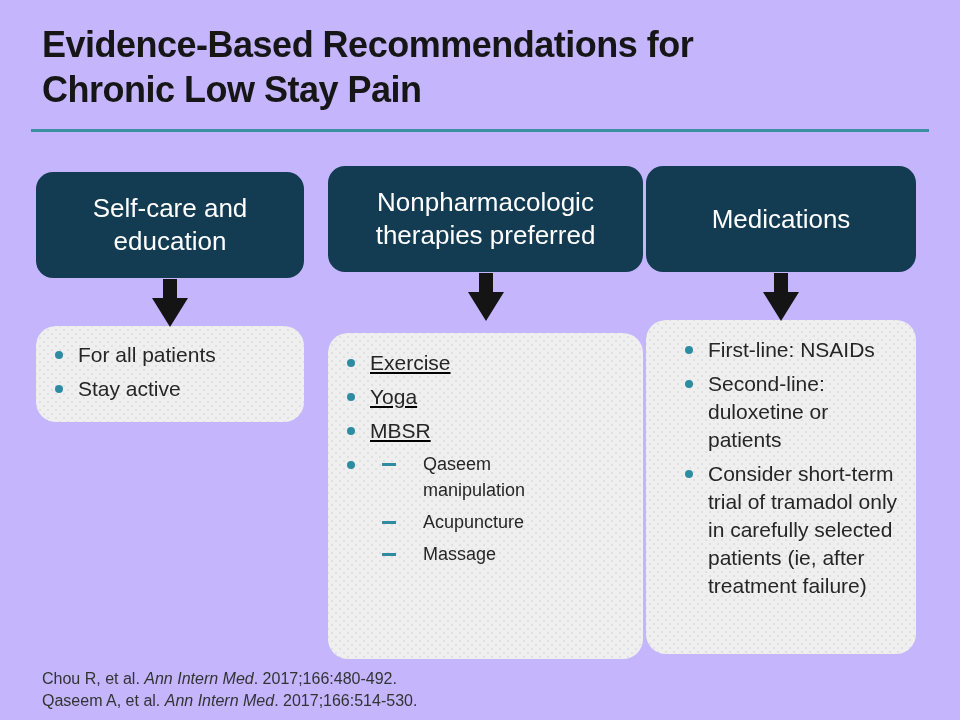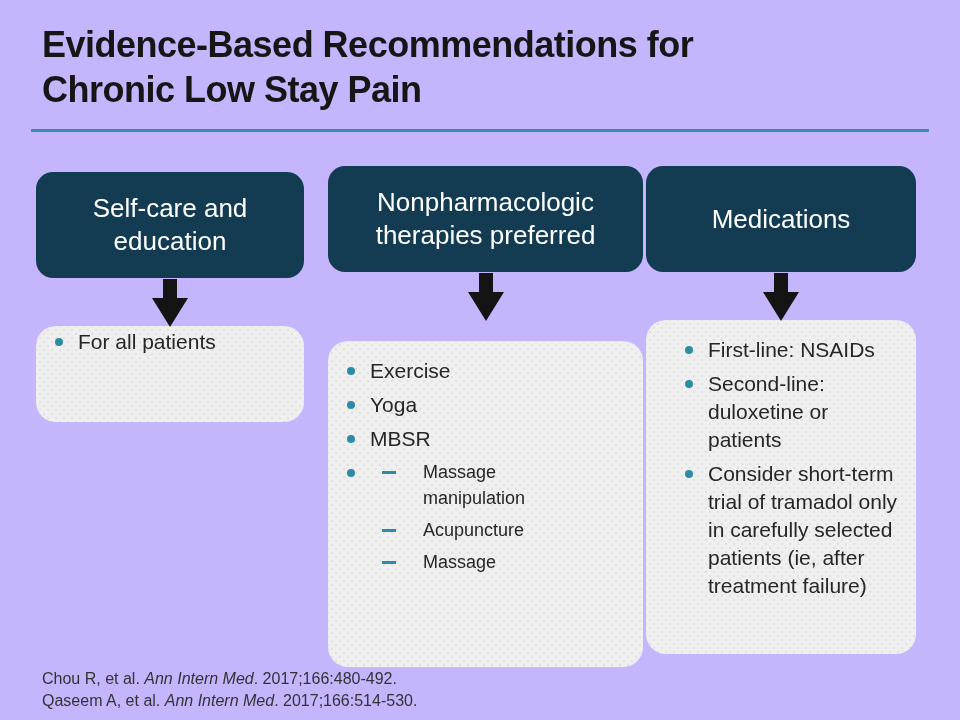--- a/index.html
+++ b/index.html
@@ -59,22 +59,22 @@
     border-radius: 20px;
     background-color: #EFEFEF;
     background-image:
       radial-gradient(#E0E0E0 1px, rgba(0,0,0,0) 1px),
       radial-gradient(#E0E0E0 1px, rgba(0,0,0,0) 1px);
     background-size: 8px 8px;
     background-position: 0 0, 4px 4px;
     padding: 16px 10px 8px 16px;
     margin-top: -1px;
   }
-  .col1 .content-box { height: 96px;  padding-top: 2px; }
-  .col2 .content-box { height: 326px; margin-top: 20px; }
+  .col1 .content-box { height: 96px;  padding-top: 15px; }
+  .col2 .content-box { height: 326px; margin-top: 12px; text-decoration: underline; }
   .col3 .content-box { height: 334px; padding-left: 36px; }
 
   ul.bullets { list-style: none; }
   li.l1 {
     position: relative;
     padding-left: 26px;
     font-size: 21px;
     line-height: 28px;
     margin-bottom: 6px;
     color: #262626;
@@ -129,38 +129,39 @@
   <section class="col col1">
     <div class="header-box">
       <span>Self-care and education</span>
     </div>
     <svg class="arrow" width="38" height="48" viewBox="0 0 38 48">
       <polygon points="12,0 26,0 26,19 37,19 19,48 1,19 12,19" fill="#141414"></polygon>
     </svg>
     <div class="content-box">
       <ul class="bullets">
         <li class="l1"><span class="blt"></span><span class="item-text">For all patients</span></li>
+        <li class="l1"><span class="blt"></span><span class="item-text">Stay active</span></li>
       </ul>
     </div>
   </section>
 
   <section class="col col2">
     <div class="header-box">
       <span>Nonpharmacologic therapies preferred</span>
     </div>
     <svg class="arrow" width="38" height="48" viewBox="0 0 38 48">
       <polygon points="12,0 26,0 26,19 37,19 19,48 1,19 12,19" fill="#141414"></polygon>
     </svg>
     <div class="content-box">
       <ul class="bullets">
         <li class="l1"><span class="blt"></span><span class="item-text">Exercise</span></li>
         <li class="l1"><span class="blt"></span><span class="item-text">Yoga</span></li>
         <li class="l1"><span class="blt"></span><span class="item-text">MBSR</span></li>
         <li class="l1"><span class="blt"></span></li>
-        <li class="l2"><span class="dash"></span><span class="item-text">Massage manipulation</span></li>
+        <li class="l2"><span class="dash"></span><span class="item-text">Qaseem manipulation</span></li>
         <li class="l2"><span class="dash"></span><span class="item-text">Acupuncture</span></li>
         <li class="l2"><span class="dash"></span><span class="item-text">Massage</span></li>
       </ul>
     </div>
   </section>
 
   <section class="col col3">
     <div class="header-box">
       <span>Medications</span>
     </div>

